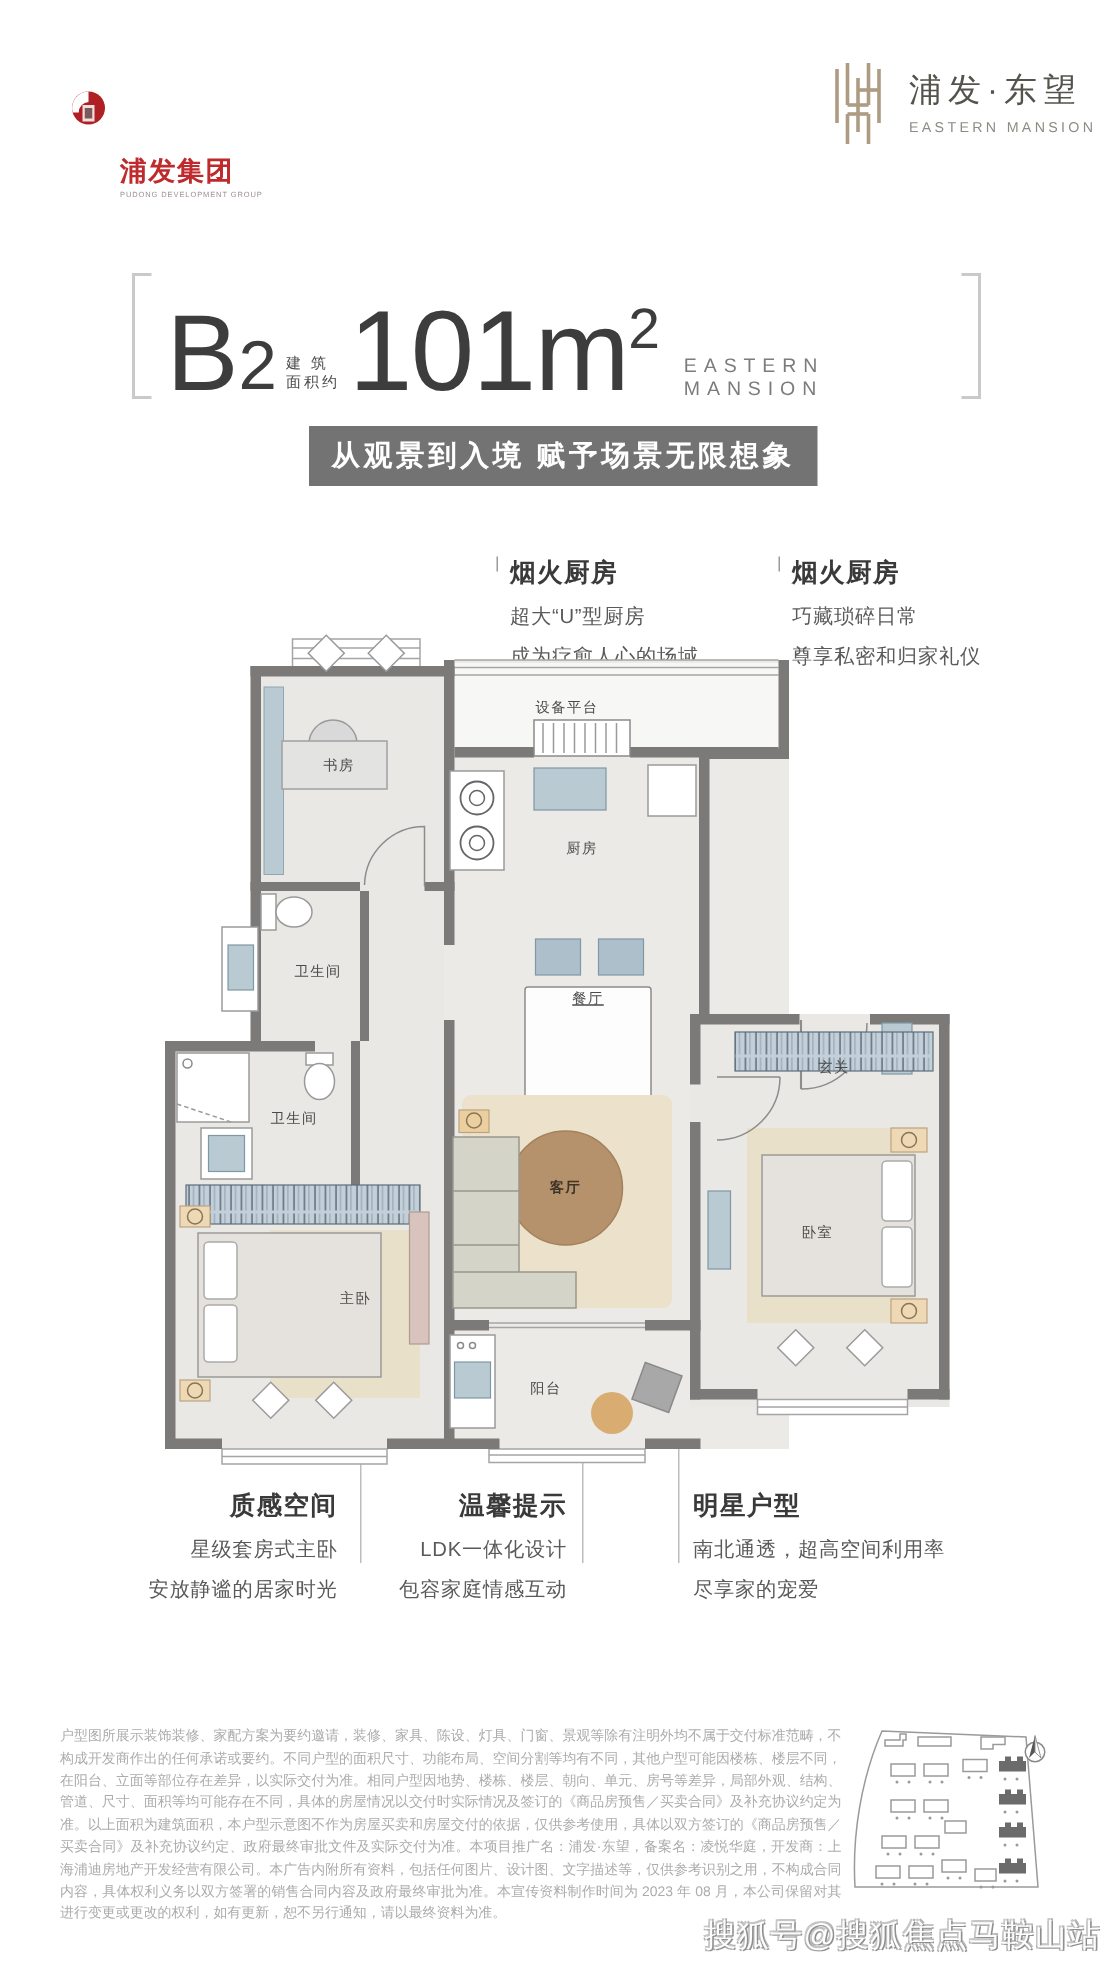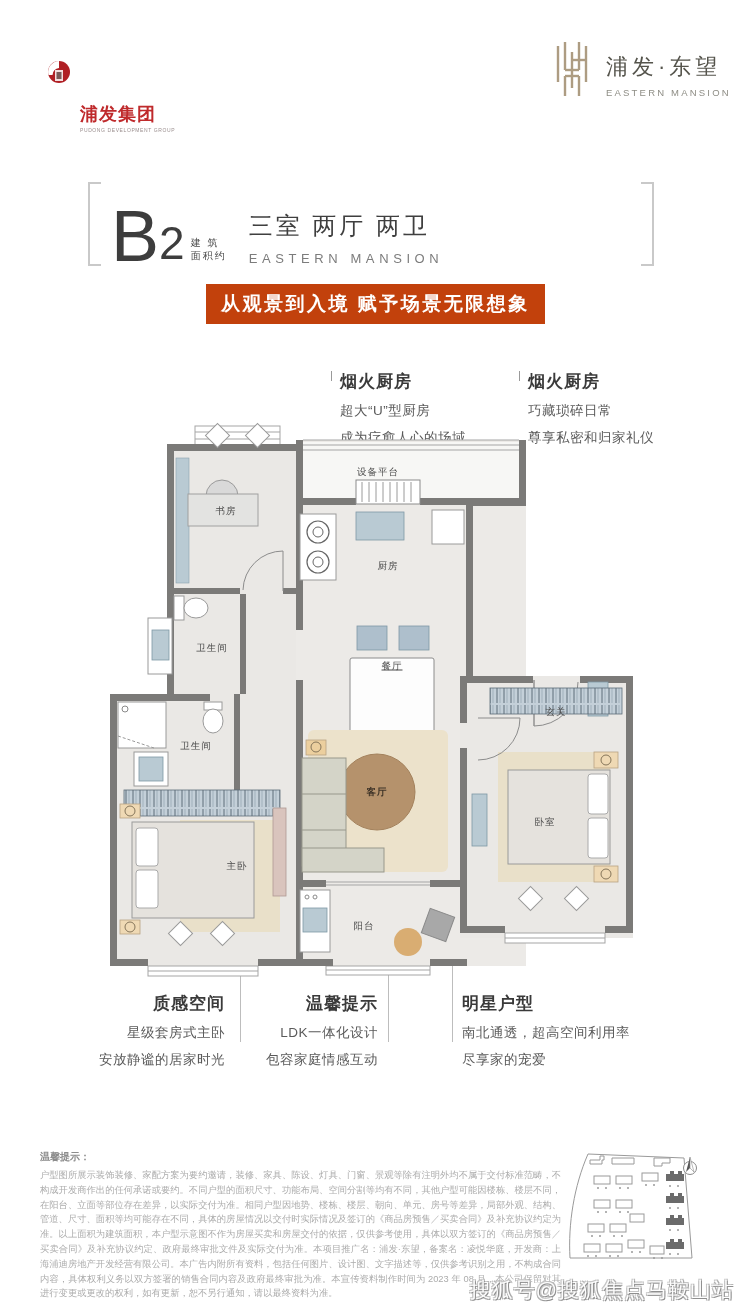--- a/index.html
+++ b/index.html
@@ -5,42 +5,42 @@
   html,body{margin:0;padding:0;}
   body{width:740px;height:1309px;position:relative;background:#ffffff;overflow:hidden;
        font-family:"Liberation Sans","DejaVu Sans",sans-serif;}
   .abs{position:absolute;}
 
   
   .grp-logo{left:46px;top:60px;display:flex;align-items:flex-start;}
   .grp-txt{margin-left:6px;margin-top:44px;}
   .grp-name{font-size:18px;font-weight:bold;color:#bf2a2c;letter-spacing:1px;line-height:20px;}
   .grp-sub{font-size:5px;color:#9b8f8f;letter-spacing:0.6px;margin-top:3px;}
-  .prj-logo{left:552px;top:40px;display:flex;align-items:flex-end;}
+  .prj-logo{left:552px;top:40px;display:flex;align-items:center;}
   .prj-txt{margin-left:14px;}
   .prj-name{font-size:22px;color:#55544c;letter-spacing:4px;line-height:26px;}
   .prj-sub{font-size:9.5px;color:#8e8d85;letter-spacing:2.2px;margin-top:7px;}
 
   
   .title-strip{left:88px;top:180px;width:566px;height:88px;display:flex;align-items:flex-end;}
   .brk{width:11px;height:80px;align-self:center;}
   .brk-l{border:2px solid #c9c9c9;border-right:none;}
   .brk-r{border:2px solid #c9c9c9;border-left:none;}
   .unit-b{font-size:72px;color:#3d3d3d;line-height:64px;margin-left:10px;}
   .unit-2{font-size:46px;color:#3d3d3d;line-height:50px;}
   .area-note{font-size:10px;color:#4a4a4a;line-height:13px;letter-spacing:2px;margin:0 6px 6px 6px;}
   .area-num{font-size:76px;color:#3d3d3d;line-height:66px;letter-spacing:-1px;}
   .area-sup{font-size:38px;color:#3d3d3d;vertical-align:28px;letter-spacing:0;}
   .layout-col{margin-left:16px;margin-bottom:2px;}
   .layout-cn{font-size:24px;color:#3f3f3f;letter-spacing:3px;}
   .layout-en{font-size:13px;color:#7c7c7c;letter-spacing:4.6px;margin-top:9px;border-top:none;}
   .layout-col{flex:1;}
   
   .banner-wrap{left:206px;top:284px;}
-  .banner{background:#c2410c;color:#ffffff;font-size:19px;font-weight:bold;
+  .banner{background:#737373;color:#ffffff;font-size:19px;font-weight:bold;
           letter-spacing:2.5px;padding:7px 15px;position:relative;}
 
   
   .anno{position:absolute;}
   .anno .t{font-size:17px;font-weight:bold;color:#3a3a3a;letter-spacing:1px;position:relative;}
   .anno .l{font-size:13.5px;color:#5a5a5a;margin-top:9px;letter-spacing:0.5px;}
   .anno.ra{text-align:right;}
   .tick{position:absolute;left:-9px;top:1px;width:1px;height:10px;background:#9a9a9a;}
   .leader{position:absolute;width:1px;background:#bdbdbd;}
   .ldot{position:absolute;width:5px;height:5px;border-radius:50%;background:#6e6e6e;}
@@ -97,22 +97,24 @@
 </div>
 
 <div class="abs title-strip">
   <div class="brk brk-l"></div>
   <span class="unit-b">B</span>
   <span class="unit-2">2</span>
   <div class="area-note">
     <div>建 筑</div>
     <div>面积约</div>
   </div>
+  <div style="white-space:nowrap;">
+    <span class="area-num">101m</span><span class="area-sup">2</span>
+  </div>
   <div class="layout-col">
-    <div class="layout-cn">三室 两厅 两卫</div>
     <div class="layout-en">EASTERN MANSION</div>
   </div>
   <div class="brk brk-r"></div>
 </div>
 
 <div class="abs banner-wrap">
   <div class="banner">从观景到入境 赋予场景无限想象</div>
 </div>
 
 <div class="anno" style="left:340px;top:370px;">
@@ -348,21 +350,20 @@
   <div class="l">LDK一体化设计</div>
   <div class="l">包容家庭情感互动</div>
 </div>
 <div class="anno" style="left:462px;top:992px;">
   <div class="t">明星户型</div>
   <div class="l">南北通透，超高空间利用率</div>
   <div class="l">尽享家的宠爱</div>
 </div>
 
 <div class="abs disc">
-  <div class="disc-t">温馨提示：</div>
   <div class="disc-b">户型图所展示装饰装修、家配方案为要约邀请，装修、家具、陈设、灯具、门窗、景观等除有注明外均不属于交付标准范畴，不构成开发商作出的任何承诺或要约。不同户型的面积尺寸、功能布局、空间分割等均有不同，其他户型可能因楼栋、楼层不同，在阳台、立面等部位存在差异，以实际交付为准。相同户型因地势、楼栋、楼层、朝向、单元、房号等差异，局部外观、结构、管道、尺寸、面积等均可能存在不同，具体的房屋情况以交付时实际情况及签订的《商品房预售／买卖合同》及补充协议约定为准。以上面积为建筑面积，本户型示意图不作为房屋买卖和房屋交付的依据，仅供参考使用，具体以双方签订的《商品房预售／买卖合同》及补充协议约定、政府最终审批文件及实际交付为准。本项目推广名：浦发·东望，备案名：凌悦华庭，开发商：上海浦迪房地产开发经营有限公司。本广告内附所有资料，包括任何图片、设计图、文字描述等，仅供参考识别之用，不构成合同内容，具体权利义务以双方签署的销售合同内容及政府最终审批为准。本宣传资料制作时间为 2023 年 08 月，本公司保留对其进行变更或更改的权利，如有更新，恕不另行通知，请以最终资料为准。</div>
 </div>
 
 <svg class="abs" style="left:566px;top:1146px;" width="140" height="126" viewBox="0 0 140 126">
   <path d="M22,8 L118,12 L126,112 L4,112 C2,78 8,40 22,8 Z" fill="#ffffff" stroke="#9a9a9a" stroke-width="1"></path>
   <g>
     <circle cx="124" cy="22" r="6.5" fill="#ffffff" stroke="#8a8a8a"></circle>
     <polygon points="124,11 120,26 124,22" fill="#555555"></polygon>
     <polygon points="124,11 128,26 124,22" fill="#ffffff" stroke="#8a8a8a" stroke-width="0.6"></polygon>
   </g>

